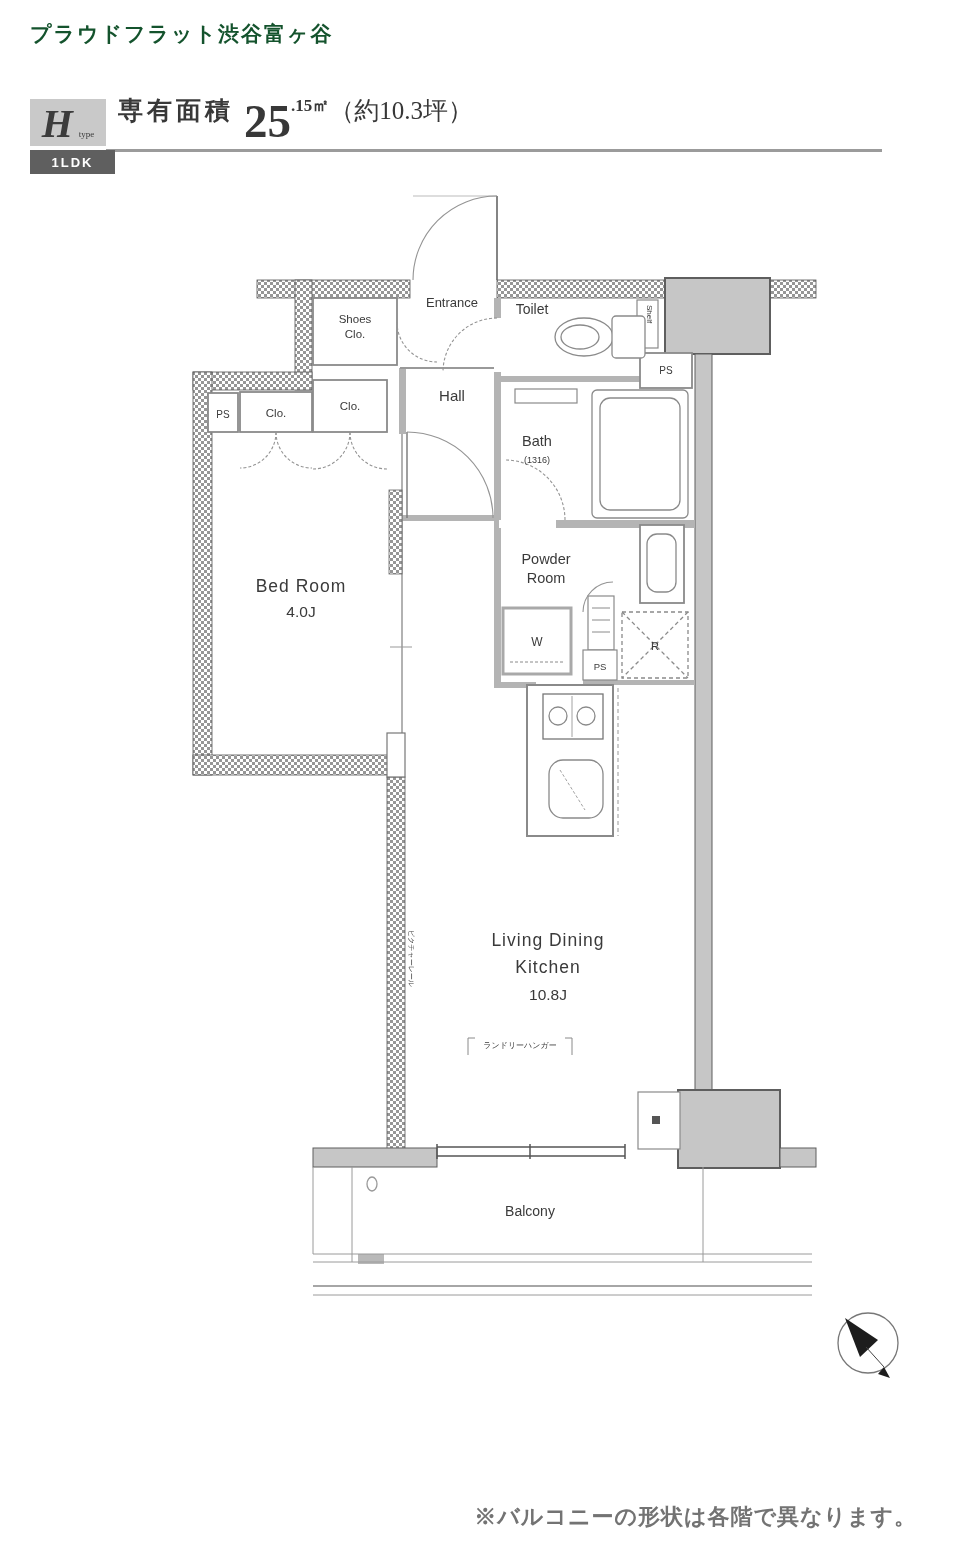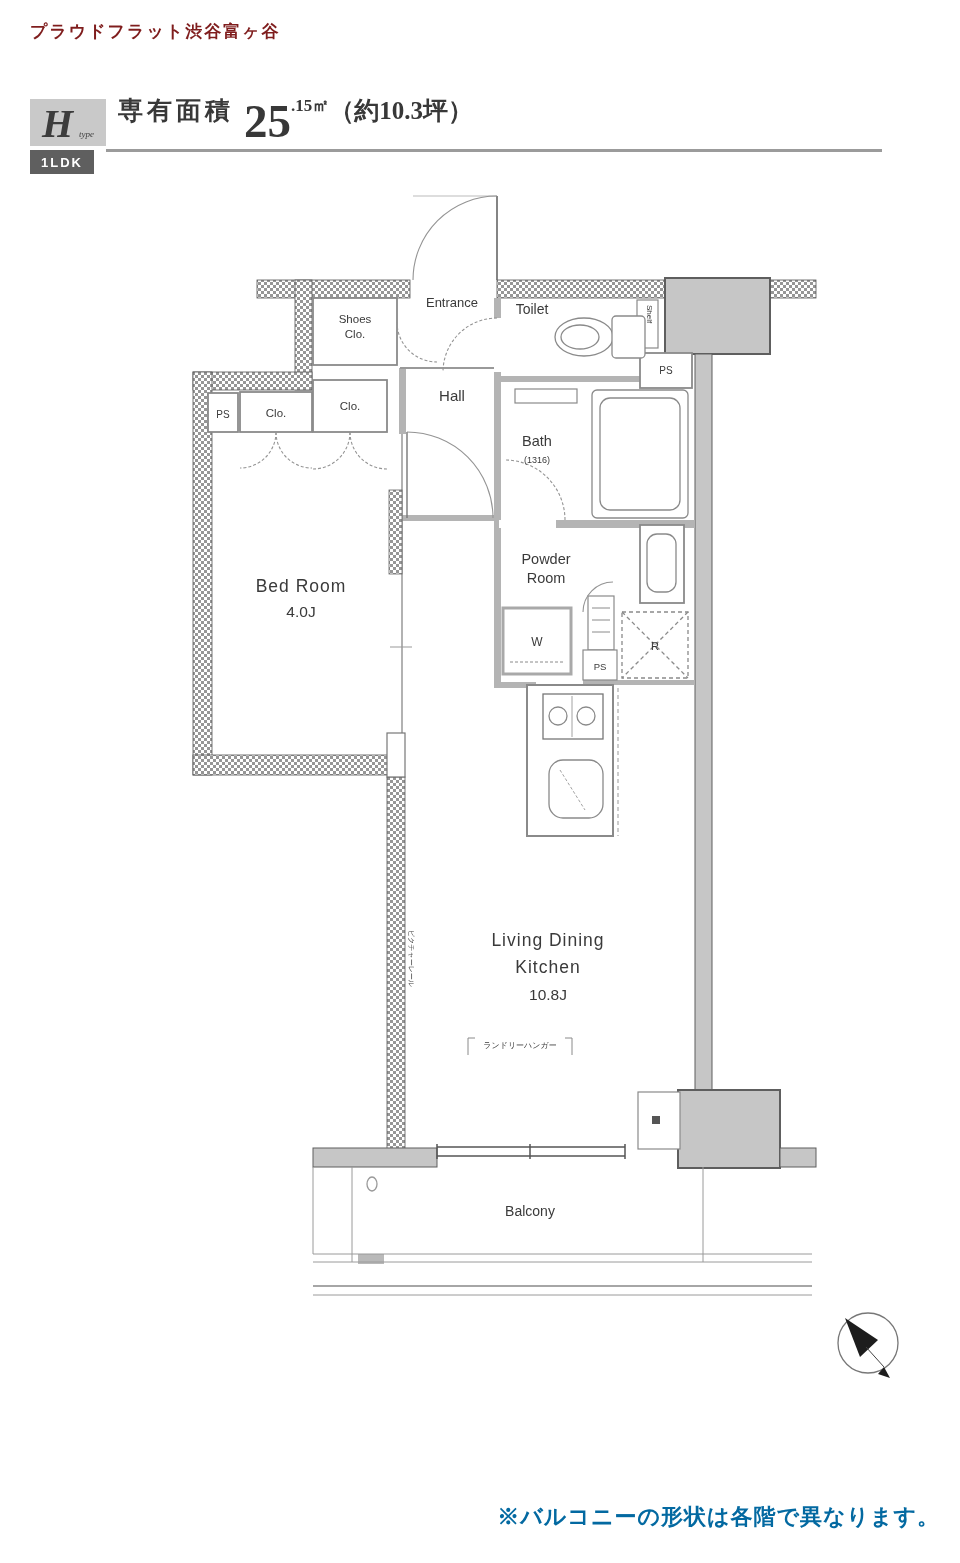--- a/index.html
+++ b/index.html
@@ -1,29 +1,29 @@
 <!DOCTYPE html>
 <html><head>
 <meta charset="utf-8">
 <style>
   html,body{margin:0;padding:0;background:#ffffff;}
   body{width:960px;height:1563px;position:relative;font-family:"Liberation Sans",sans-serif;color:#3a3a3a;overflow:hidden;}
   .abs{position:absolute;}
-  .doc-title{left:30px;top:20px;font-size:17px;font-weight:bold;letter-spacing:2px;color:#7f1d1d;}
+  .doc-title{left:30px;top:20px;font-size:21px;font-weight:bold;letter-spacing:2px;color:#14532d;}
   .type-box{left:30px;top:99px;width:76px;height:47px;background:#c9c9c9;display:flex;align-items:flex-end;justify-content:center;padding-bottom:2px;box-sizing:border-box;}
   .h-letter{font-family:"Liberation Serif",serif;font-style:italic;font-weight:bold;font-size:40px;line-height:40px;color:#3c3c3c;}
-  .h-word{font-family:"Liberation Serif",serif;font-style:italic;font-size:9px;color:#3c3c3c;margin-left:6px;margin-bottom:5px;}
-  .layout-badge{left:30px;top:150px;width:64px;height:24px;background:#5f5f5f;color:#fff;font-size:13px;font-weight:bold;letter-spacing:2px;display:flex;align-items:center;justify-content:center;}
+  .h-word{font-family:"Liberation Serif",serif;font-size:9px;color:#3c3c3c;margin-left:6px;margin-bottom:5px;}
+  .layout-badge{left:30px;top:150px;width:85px;height:24px;background:#5f5f5f;color:#fff;font-size:13px;font-weight:bold;letter-spacing:2px;display:flex;align-items:center;justify-content:center;}
   .area-line{left:118px;top:94px;display:flex;align-items:flex-start;font-family:"Liberation Serif","DejaVu Serif",serif;color:#383838;}
   .area-label{font-size:25px;font-weight:bold;letter-spacing:4px;margin-right:10px;}
   .area-main{font-size:47px;font-weight:bold;letter-spacing:0px;}
   .area-dec{font-size:17px;font-weight:bold;}
-  .area-tsubo{font-size:25px;font-weight:bold;}
+  .area-tsubo{font-size:25px;font-weight:normal;}
   .divider{left:106px;top:149px;width:776px;height:3px;background:#9b9b9b;}
-  .footnote{right:20px;top:1502px;font-size:22px;font-weight:bold;letter-spacing:1px;color:#0369a1;}
+  .footnote{right:43px;top:1502px;font-size:22px;font-weight:bold;letter-spacing:1px;color:#737373;}
   svg text{font-family:"Liberation Sans",sans-serif;fill:#3a3a3a;}
 </style>
 </head>
 <body>
 
 <div class="abs doc-title">プラウドフラット渋谷富ヶ谷</div>
 
 <div class="abs divider"></div>
 
 <div class="abs type-box">

